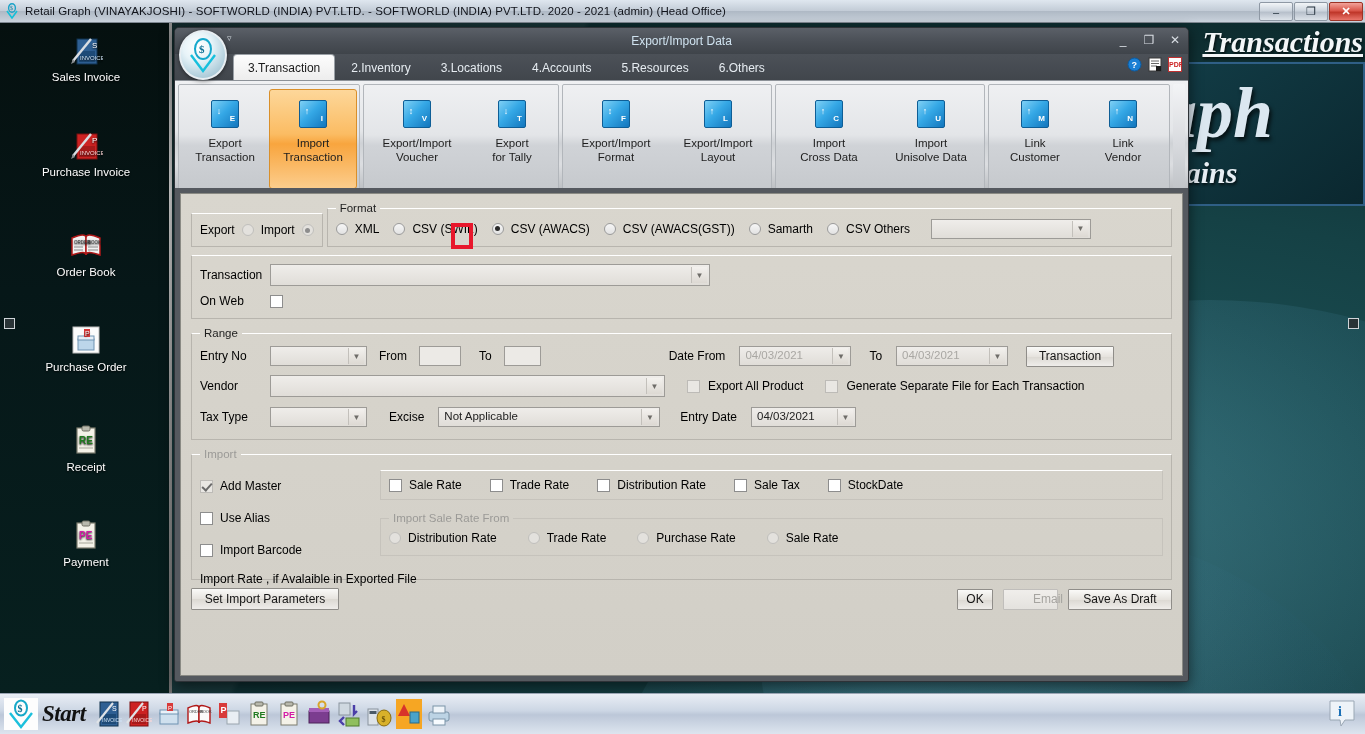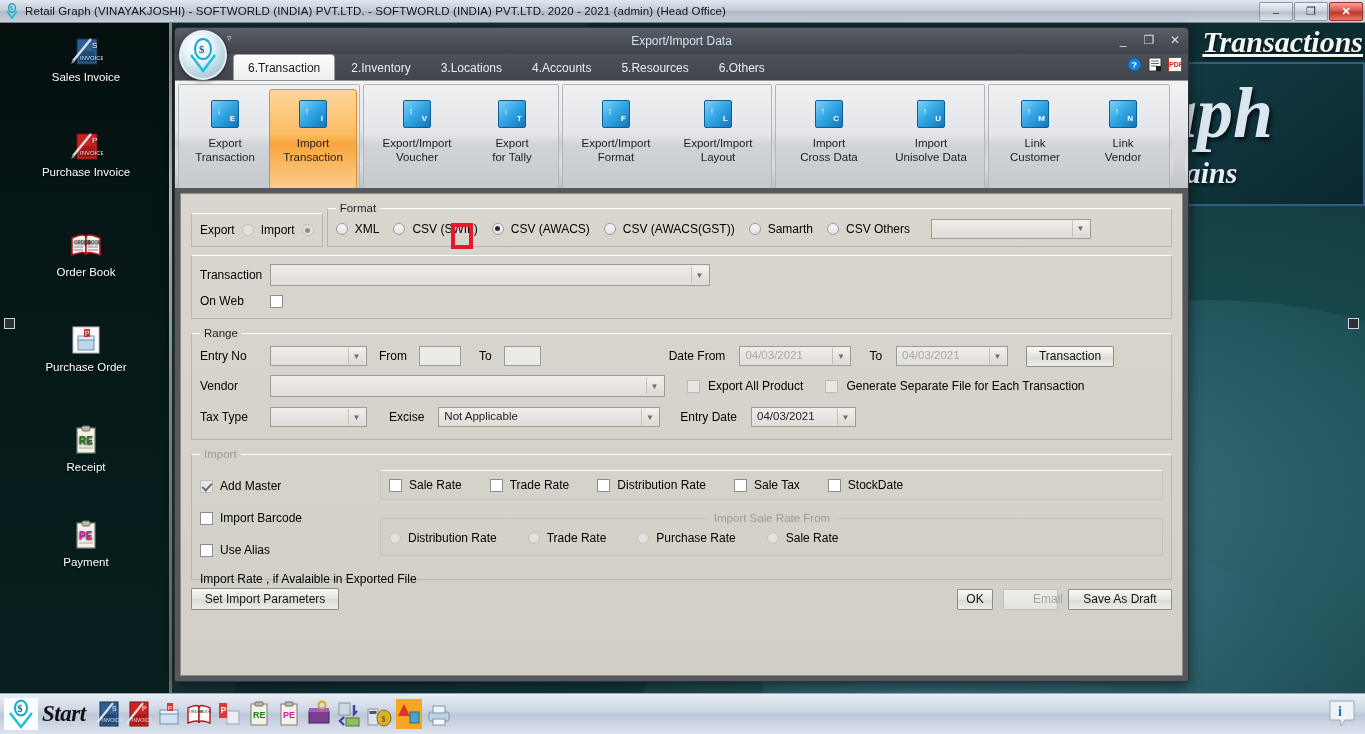--- a/index.html
+++ b/index.html
@@ -389,21 +389,21 @@
     <span id="dlg-title">Export/Import Data</span>
     <div id="dlg-winbtns">
       <span>_</span>
       <span>❐</span>
       <span>✕</span>
     </div>
   </div>
 
   <div id="dlg-tabs">
     <div class="tab active">
-      <span>6.Transaction</span>
+      <span>3.Transaction</span>
     </div>
     <div class="tab">
       <span>2.Inventory</span>
     </div>
     <div class="tab">
       <span>3.Locations</span>
     </div>
     <div class="tab">
       <span>4.Accounts</span>
     </div>
@@ -648,29 +648,29 @@
       <fieldset style="margin-top:2px;padding:4px 8px 6px 8px;height:132px;box-sizing:border-box;">
         <legend class="dim">Import</legend>
         <div class="row" style="align-items:flex-start;">
           <div style="width:180px;padding-top:6px;">
             <div class="row" style="gap:7px;height:32px;">
               <span class="cb dim on"></span>
               <span class="t">Add Master</span>
             </div>
             <div class="row" style="gap:7px;height:32px;">
               <span class="cb"></span>
-              <span class="t">Import Barcode</span>
+              <span class="t">Use Alias</span>
             </div>
             <div class="row" style="gap:7px;height:32px;">
               <span class="cb"></span>
-              <span class="t">Use Alias</span>
+              <span class="t">Import Barcode</span>
             </div>
           </div>
 
-          <div style="flex:1;text-align:center;">
+          <div style="flex:1;">
             <div style="border:1px solid #c6c3bc;border-top-color:#fff;height:28px;display:flex;align-items:center;gap:7px;padding:0 8px;margin-top:6px;">
               <span class="cb"></span>
               <span class="t">Sale Rate</span>
               <span class="cb" style="margin-left:21px;"></span>
               <span class="t">Trade Rate</span>
               <span class="cb" style="margin-left:21px;"></span>
               <span class="t">Distribution Rate</span>
               <span class="cb" style="margin-left:21px;"></span>
               <span class="t">Sale Tax</span>
               <span class="cb" style="margin-left:21px;"></span>

